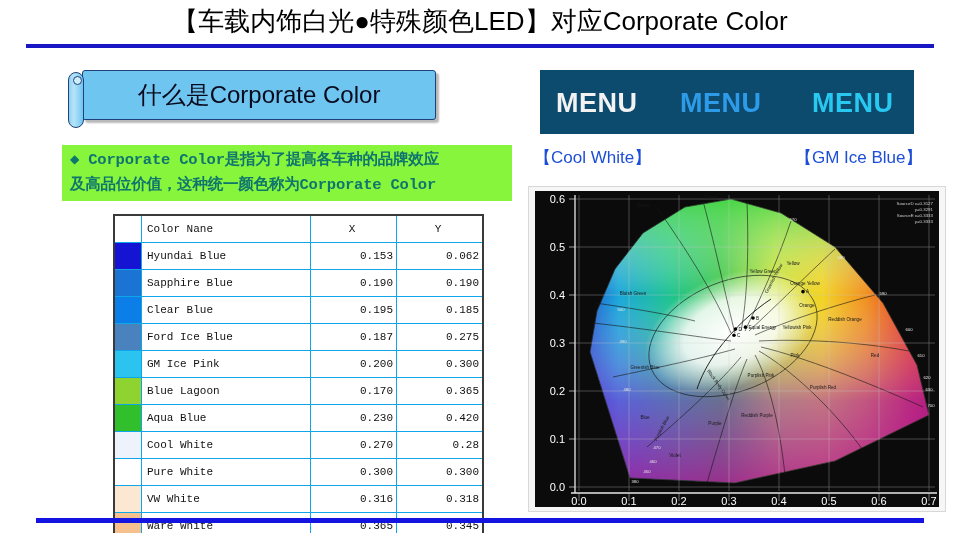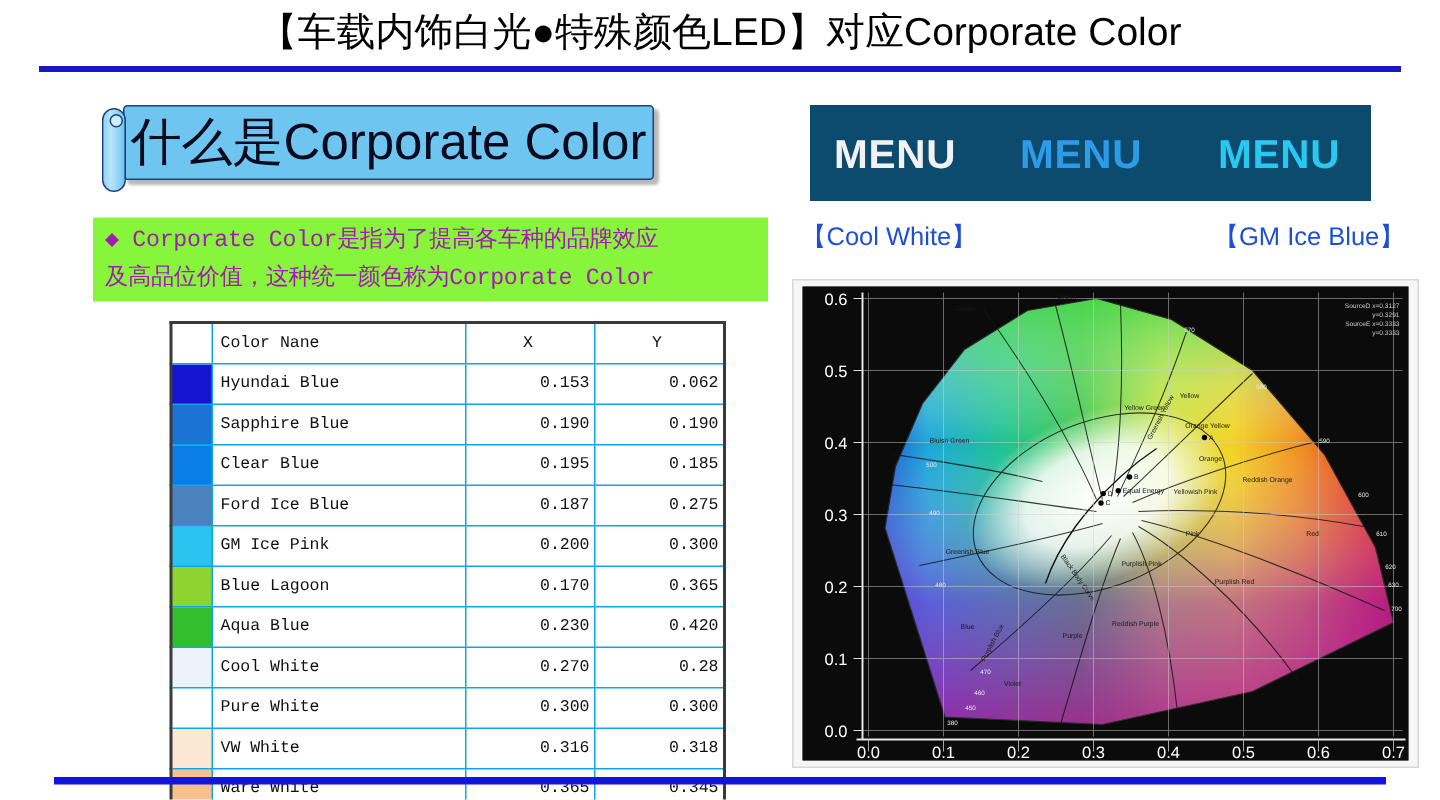--- a/index.html
+++ b/index.html
@@ -46,35 +46,35 @@
     box-sizing:border-box;
   }
   #banner-curl-dot{
     position:absolute; left:4px; top:3px; width:7px; height:7px;
     border:1px solid #20407a; border-radius:50%;
     background:#cfeefc;
   }
   #banner-text{
     position:absolute; left:14px; top:0; width:354px; height:50px;
     display:flex; align-items:center; justify-content:center;
-    font-size:34px; color:#0a0a1e; white-space:nowrap;
+    font-size:24px; color:#0a0a1e; white-space:nowrap;
   }
 
   
   #green-note{
     position:absolute; left:62px; top:145px; width:450px; height:56px;
     background:#87f53c;
     padding:3px 0 0 8px;
     box-sizing:border-box;
   }
   .green-line{
     font-family:"Liberation Mono", monospace;
-    font-weight:normal;
+    font-weight:bold;
     font-size:15.5px;
-    color:#a21caf;
+    color:#0f766e;
     line-height:25px;
     white-space:nowrap;
     letter-spacing:-0.2px;
   }
 
   
   #color-table{
     position:absolute; left:113px; top:214px;
     border-collapse:collapse;
     border:2px solid #3a3a3a;
@@ -110,21 +110,21 @@
   #menu-word-1{ left:140px; }
   #menu-word-2{ left:272px; }
 
   #menu-captions{
     position:absolute; left:534px; top:146px; width:420px; height:24px;
     font-size:17px; color:#1d4ed8; white-space:nowrap;
   }
   #menu-captions span{ position:absolute; top:0; }
   #cap-0{ left:0px; }
   #cap-1{ left:132px; }
-  #cap-2{ left:275px;text-align:center; }
+  #cap-2{ left:261px;text-align:center; }
 
   
   #cie{
     position:absolute; left:528px; top:186px; width:418px; height:326px;
     background:#f6f6f6;
     border:1px solid #d8d8d8;
     box-sizing:border-box;
   }
   #cie-inner{
     position:absolute; left:6px; top:4px; width:404px; height:316px;

